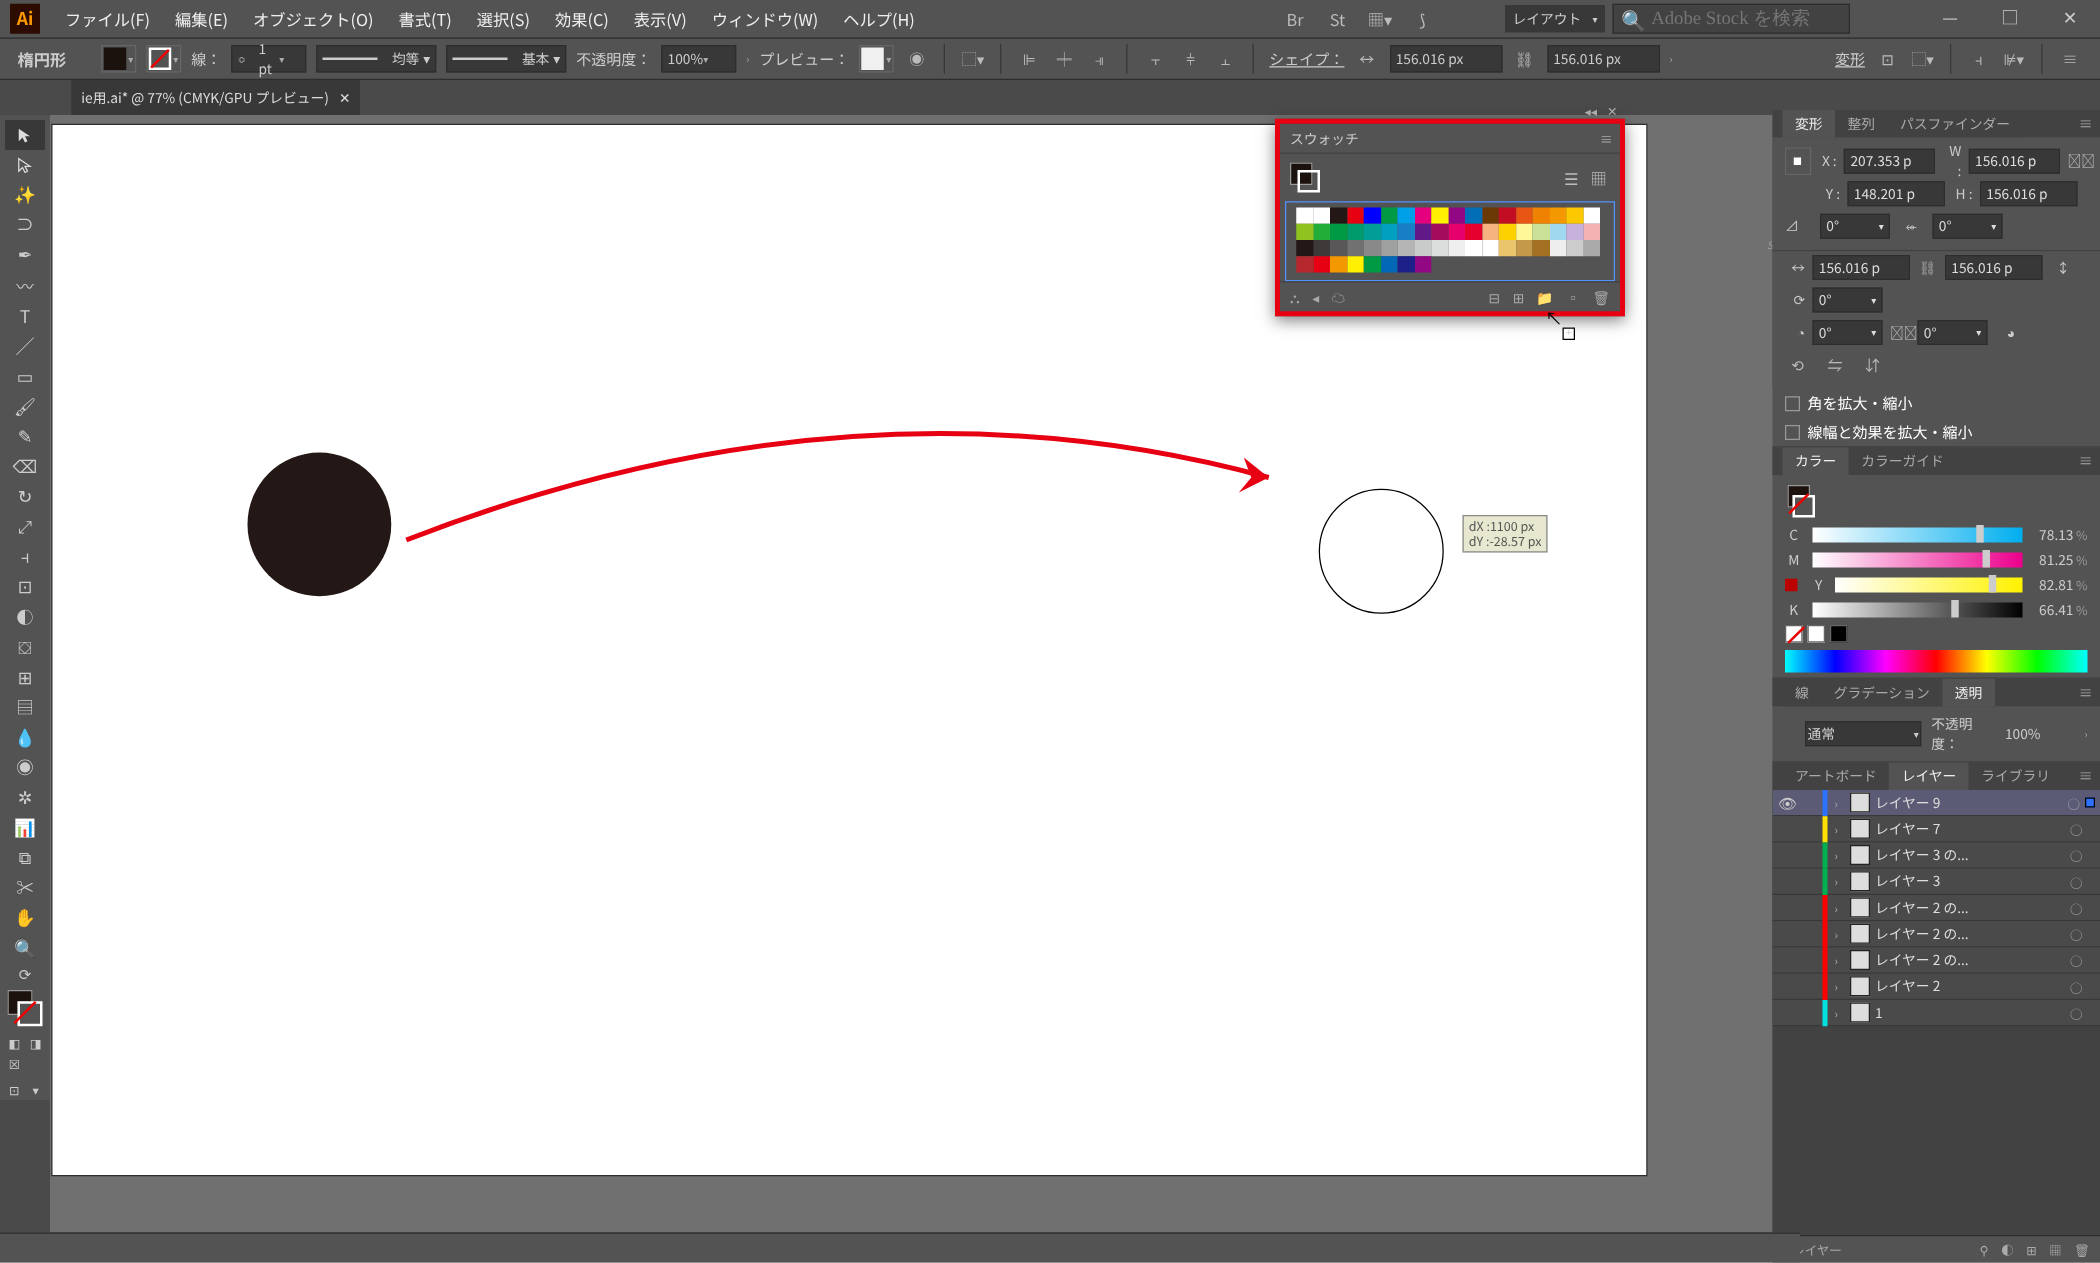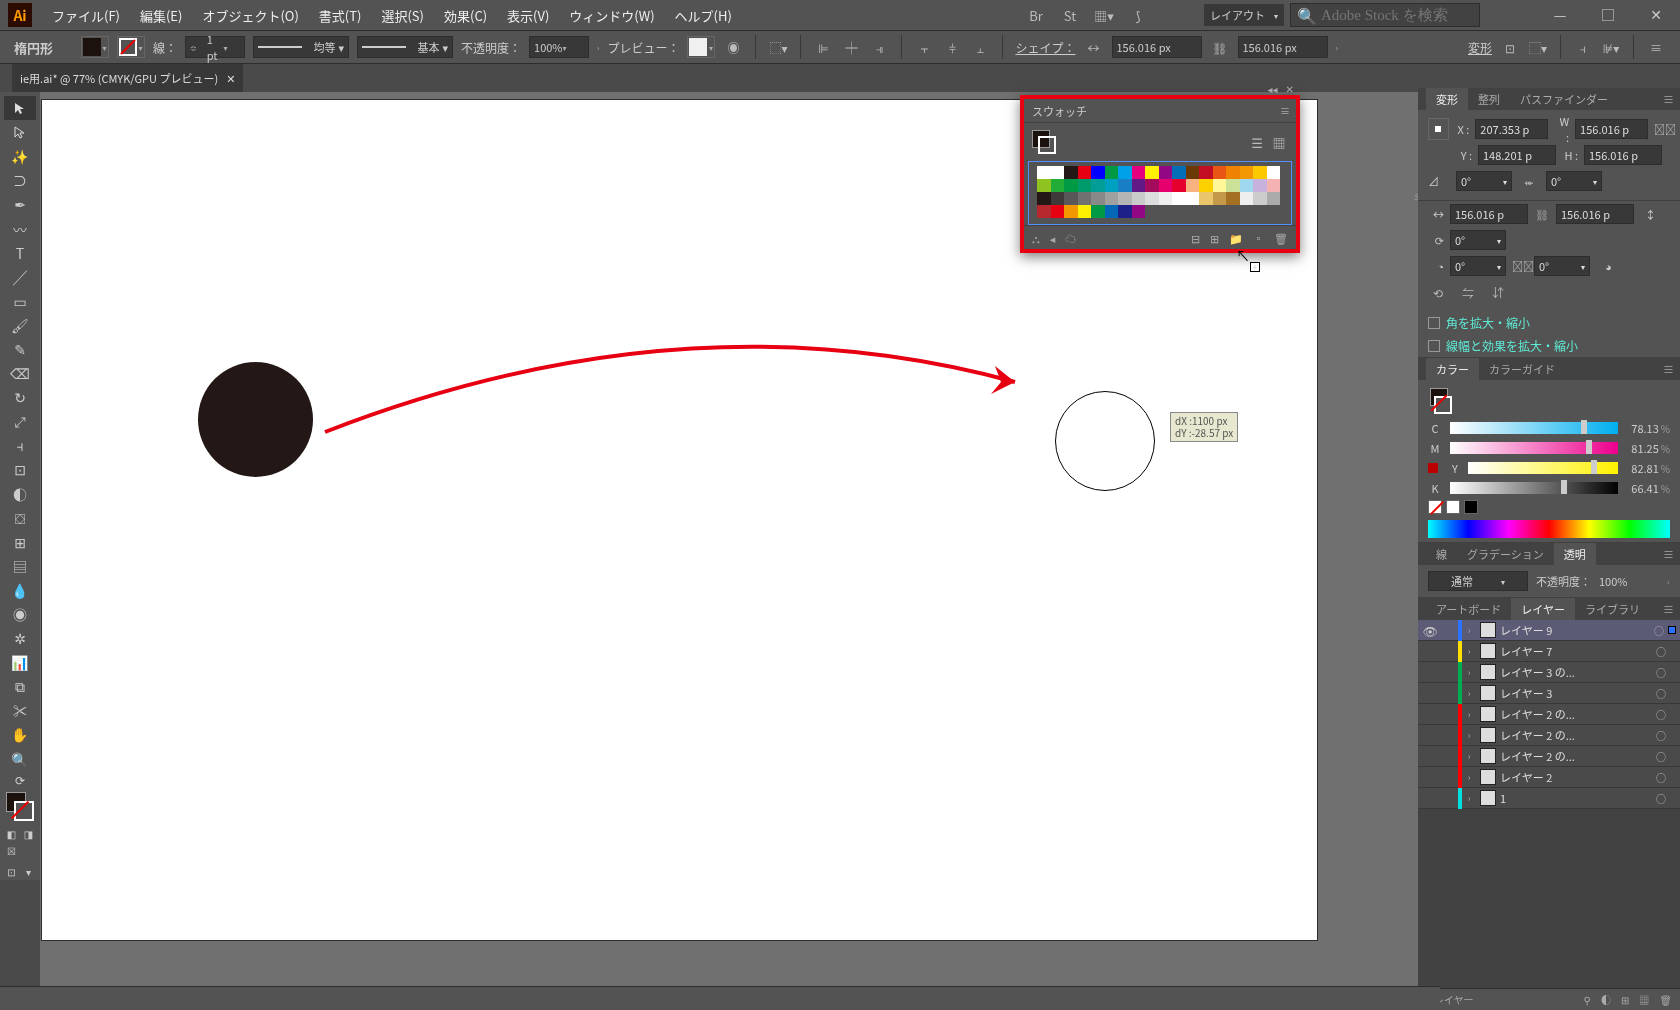--- a/index.html
+++ b/index.html
@@ -19,21 +19,21 @@
 .swatch-dd { width: 28px; height: 22px; border: 1px solid #666; display: flex; align-items: center; }
 .swatch-dd .sw { width: 18px; height: 18px; margin-left: 1px; }
 .swatch-dd .arr { flex: 1; text-align: center; font-size: 8px; color: #aaa; }
 .num-input { width: 60px; height: 22px; background: #383838; border: 1px solid #2d2d2d; display: flex; align-items: center; padding: 0 4px; }
 .num-input span { flex: 1; font-size: 11px; }
 .num-input .arr { font-size: 8px; color: #aaa; }
 .stroke-profile { width: 96px; height: 22px; background: #383838; border: 1px solid #2d2d2d; display: flex; align-items: center; justify-content: flex-end; padding: 0 4px; font-size: 11px; gap: 3px; position: relative; }
 .stroke-profile .line { position: absolute; left: 4px; width: 44px; height: 2px; background: #ccc; top: 50%; transform: translateY(-50%); }
 .divider { width: 1px; height: 24px; background: #373737; margin: 0 4px; }
 .ci { width: 20px; height: 20px; display: flex; align-items: center; justify-content: center; color: #bbb; font-size: 12px; }
-.tabbar { height: 28px; background: #4a4a4a; display: flex; padding-left: 12px; }
+.tabbar { height: 28px; background: #4a4a4a; display: flex; padding-left: 12px; margin-left: 45px; }
 .doc-tab { background: #383838; height: 28px; display: flex; align-items: center; padding: 0 8px; font-size: 11px; color: #ddd; gap: 8px; border-radius: 0 0 0 0; margin-top: 0; }
 .main-area { position: absolute; top: 92px; left: 40px; right: 240px; bottom: 24px; background: #707070; overflow: hidden; }
 .artboard { position: absolute; left: 2px; top: 8px; width: 1275px; height: 840px; background: #fff; box-shadow: 0 0 0 1px #2d2d2d; }
 .dark-circle { position: absolute; left: 158px; top: 270px; width: 115px; height: 115px; border-radius: 50%; background: #231815; }
 .drag-text { position: absolute; left: 468px; top: 330px; font-size: 52px; font-weight: 400; color: #e60012; letter-spacing: 2px; }
 .outline-circle { position: absolute; left: 1015px; top: 299px; width: 100px; height: 100px; border-radius: 50%; border: 1px solid #000; background: transparent; }
 .drag-arrow { position: absolute; left: 275px; top: 220px; width: 740px; height: 140px; }
 .tooltip { position: absolute; left: 1130px; top: 320px; background: #e8e8d0; border: 1px solid #888; font-size: 10px; color: #555; padding: 2px 4px; line-height: 12px; }
 .toolbar-left { position: absolute; left: 0; top: 92px; width: 40px; background: #535353; height: 788px; display: flex; flex-direction: column; align-items: center; padding-top: 4px; }
 .toolbar-left .tool { width: 32px; height: 25px; display: flex; align-items: center; justify-content: center; color: #ccc; font-size: 14px; cursor: default; }
@@ -52,40 +52,40 @@
 .p-tabs { height: 22px; display: flex; align-items: end; padding-left: 8px; background: #424242; }
 .p-tab { padding: 3px 10px; color: #aaa; background: #424242; font-size: 11px; }
 .p-tab.active { background: #535353; color: #eee; }
 .p-body { background: #535353; padding: 6px 10px; }
 .p-row { display: flex; align-items: center; gap: 6px; height: 26px; }
 .p-row .lbl { width: 16px; color: #ccc; text-align: right; font-size: 11px; }
 .p-row .val { width: 78px; height: 20px; background: #383838; border: 1px solid #2d2d2d; display: flex; align-items: center; padding: 0 4px; font-size: 11px; color: #ddd; }
 .p-divider { height: 1px; background: #404040; }
 .prop-header { padding: 6px 10px; color: #ddd; font-size: 12px; }
 .link-icon { width: 16px; text-align: center; color: #aaa; }
-.cbx { display: flex; align-items: center; gap: 6px; padding: 3px 10px; font-size: 12px; color: #5eead4; }
+.cbx { display: flex; align-items: center; gap: 6px; padding: 3px 10px; font-size: 12px; color: #ffffff; }
 .cbx .box { width: 12px; height: 12px; border: 1px solid #999; }
 .color-panel { padding: 0; }
 .cmyk-row { display: flex; align-items: center; gap: 8px; padding: 2px 10px; }
 .cmyk-row .l { width: 14px; text-align: center; }
 .cmyk-row .slider { flex: 1; height: 12px; background: linear-gradient(to right, #fff, #000); position: relative; }
 .cmyk-row .slider.c { background: linear-gradient(to right, #fff, #00aeef); }
 .cmyk-row .slider.m { background: linear-gradient(to right, #fff, #ec008c); }
 .cmyk-row .slider.y { background: linear-gradient(to right, #fff, #fff200); }
 .cmyk-row .slider.k { background: linear-gradient(to right, #fff, #000); }
 .cmyk-row .knob { position: absolute; top: -2px; width: 6px; height: 14px; background: #ccc; }
 .cmyk-row .v { width: 44px; text-align: right; font-size: 11px; }
 .cmyk-row .v .pct { color: #999; margin-left: 2px; font-size: 10px; }
 .spectrum { height: 18px; margin: 4px 10px; background: linear-gradient(to right, #0ff, #00f, #f0f, #f00, #ff0, #0f0, #0ff); }
 .noneswatch { display: flex; gap: 4px; padding: 2px 10px; }
 .noneswatch .sw { width: 14px; height: 14px; border: 1px solid #666; background: #fff; position: relative; }
 .noneswatch .sw.none::after { content: ""; position: absolute; left: -1px; top: 50%; width: 18px; height: 2px; background: #e00; transform: rotate(-45deg); }
 .noneswatch .sw.black { background: #000; }
 .blend-row { display: flex; align-items: center; gap: 8px; padding: 6px 10px; }
-.blend-dd { width: 100px; height: 20px; background: #383838; border: 1px solid #2d2d2d; display: flex; align-items: center; justify-content: space-between; padding: 0 22px; }
+.blend-dd { width: 100px; height: 20px; background: #383838; border: 1px solid #2d2d2d; display: flex; align-items: center; justify-content: space-between; padding: 0 1px; margin-left: 16px; }
 .layers-panel { flex: 1; min-height: 0; display: flex; flex-direction: column; }
 .layers-list { flex: 1; overflow: auto; background: #424242; }
 .layer-row { height: 21px; display: flex; align-items: center; border-bottom: 1px solid #383838; background: #4a4a4a; }
 .layer-row.sel { background: #5b5b76; }
 .layer-row .vis { width: 24px; text-align: center; font-size: 12px; color: #ccc; }
 .layer-row .lock { width: 16px; }
 .layer-row .colorbar { width: 4px; height: 21px; }
 .layer-row .exp { width: 14px; text-align: center; color: #aaa; font-size: 9px; }
 .layer-row .thumb { width: 16px; height: 16px; background: #ddd; border: 1px solid #222; margin: 0 4px; }
 .layer-row .name { flex: 1; font-size: 11px; color: #ddd; overflow: hidden; text-overflow: ellipsis; white-space: nowrap; }

